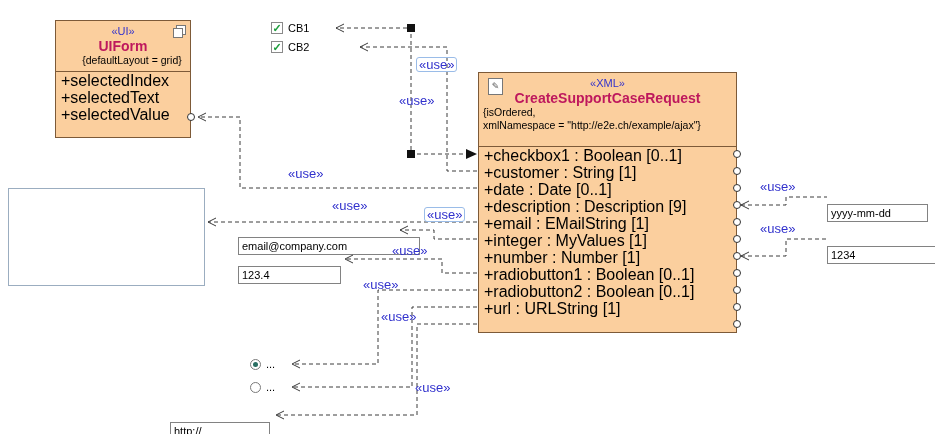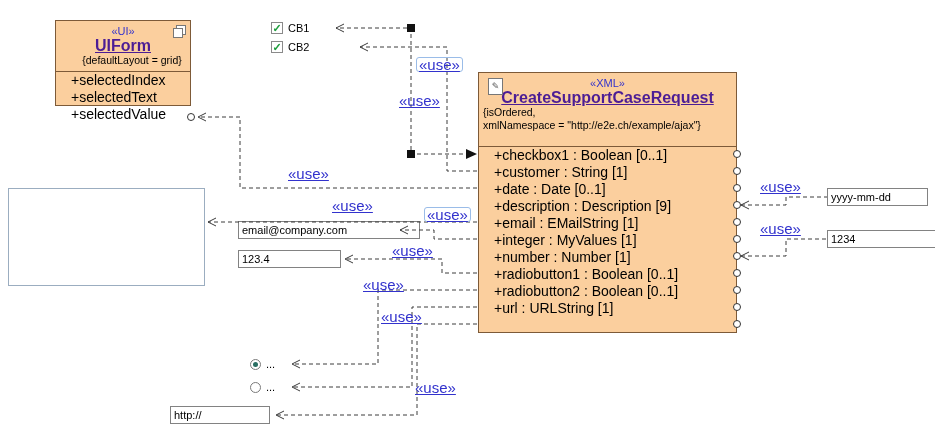--- a/index.html
+++ b/index.html
@@ -7,43 +7,43 @@
     position:relative; width:935px; height:434px; background:#ffffff;
     font-family:"Liberation Sans", sans-serif; overflow:hidden; cursor:default;
   }
   
   .uml-class {
     position:absolute; background:#fbcf9e; border:1px solid #7d5a38;
     box-sizing:border-box; z-index:1;
   }
   .uml-head { position:relative; text-align:center; box-sizing:border-box; padding-top:3px; }
   .stereo { color:#3232cd; font-size:11px; line-height:14px; }
-  .cls-name { font-weight:bold; font-size:16px; color:#4c1d95; line-height:16px;text-decoration:underline; }
+  .cls-name { font-weight:bold; font-size:14px; color:#be185d; line-height:16px; }
   .tagged { font-size:10.5px; color:#000; text-align:left; padding:0 4px; line-height:13px; white-space:nowrap; }
   .tagged.center { text-align:center;margin-left:18px; }
   .attrs { border-top:1px solid #7d5a38; }
   .attr-row {
-    position:relative; height:17px; line-height:17px; font-size:14px;
-    padding-left:15px; white-space:nowrap; color:#000;
+    position:relative; height:17px; line-height:17px; font-size:16px;
+    padding-left:5px; white-space:nowrap; color:#000;
   }
   
   .copy-icon { position:absolute; top:4px; right:4px; width:13px; height:13px; }
   .copy-icon .pg { position:absolute; width:8px; height:8px; background:#fff; border:1px solid #777; }
   .copy-icon .pg.back { left:3px; top:0; }
   .copy-icon .pg.front { left:0; top:3px; }
   .xml-icon {
     position:absolute; left:9px; top:5px; width:13px; height:15px;
     background:#fff; border:1px solid #777; font-size:9px; line-height:14px;
     text-align:center; color:#555;
   }
   
   .field {
     position:absolute; box-sizing:border-box; border:1px solid #828282;
     background:#fff; font-family:"Liberation Sans", sans-serif; font-size:11px;
-    padding:0 3px; z-index:2; color:#000; height:18px;
+    padding:0 3px; z-index:2; color:#000; height:18px;margin-top:16px;
   }
   .textarea-box {
     position:absolute; box-sizing:border-box; border:1px solid #9badc0;
     background:#fff; z-index:2;
   }
   .checkbox-item, .radio-item {
     position:absolute; display:flex; align-items:center; gap:5px;
     font-size:11px; z-index:2; color:#000;
   }
   .cb-box {
@@ -53,35 +53,35 @@
   }
   .radio-circle {
     width:11px; height:11px; box-sizing:border-box; border:1px solid #7a7a7a;
     border-radius:50%; background:#fff; position:relative;
   }
   .radio-dot {
     position:absolute; left:2px; top:2px; width:5px; height:5px;
     border-radius:50%; background:#2a6e62;
   }
   
-  .use-label { position:absolute; color:#3232cd; font-size:15px; z-index:6; line-height:13px;text-decoration:underline; }
+  .use-label { position:absolute; color:#3232cd; font-size:13px; z-index:6; line-height:13px; }
   .use-label.boxed { border:1px solid #9abce8; border-radius:3px; padding:0 2px; }
   
   .overlay { position:absolute; left:0; top:0; z-index:5; pointer-events:none; }
   .dep polyline { fill:none; stroke:#3c3c3c; stroke-width:1; stroke-dasharray:4 3; }
   .dep .head { fill:none; stroke:#3c3c3c; stroke-width:1; stroke-dasharray:none; }
   .dep .solid { fill:#111; stroke:none; }
   .ports circle { fill:#fff; stroke:#333; stroke-width:1; }
 </style>
 </head>
 <body>
 
 <div class="canvas">
 
-  <div class="uml-class" style="left:55px;top:20px;width:136px;height:86px">
+  <div class="uml-class" style="left:55px;top:20px;width:136px;height:118px">
     <div class="uml-head" style="height:50px">
       <div class="stereo">«UI»</div>
       <div class="cls-name">UIForm</div>
       <div class="tagged center">{defaultLayout = grid}</div>
       <div class="copy-icon">
         <span class="pg back"></span>
         <span class="pg front"></span>
       </div>
     </div>
     <div class="attrs">

